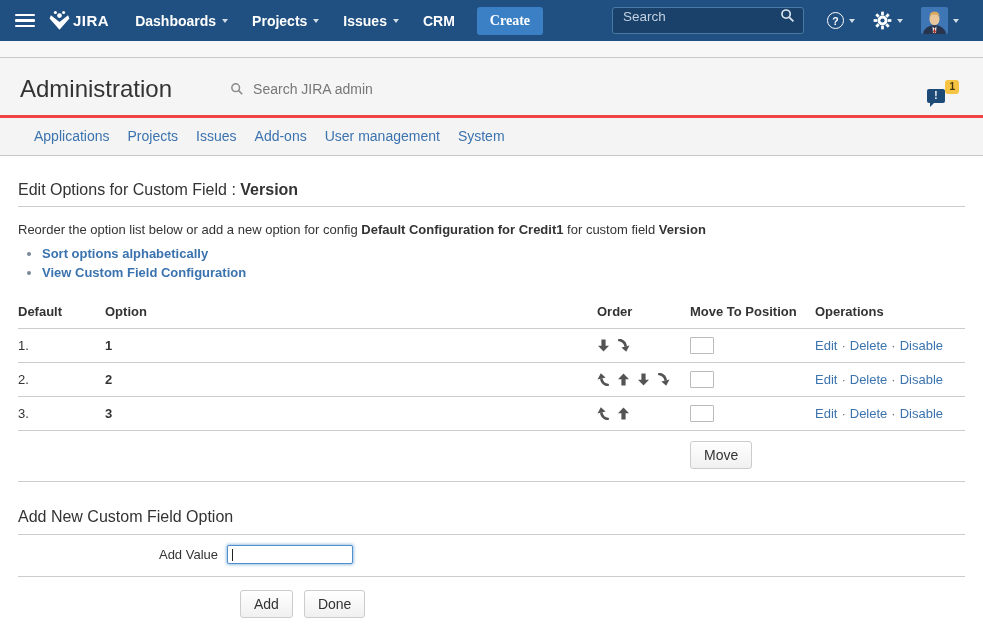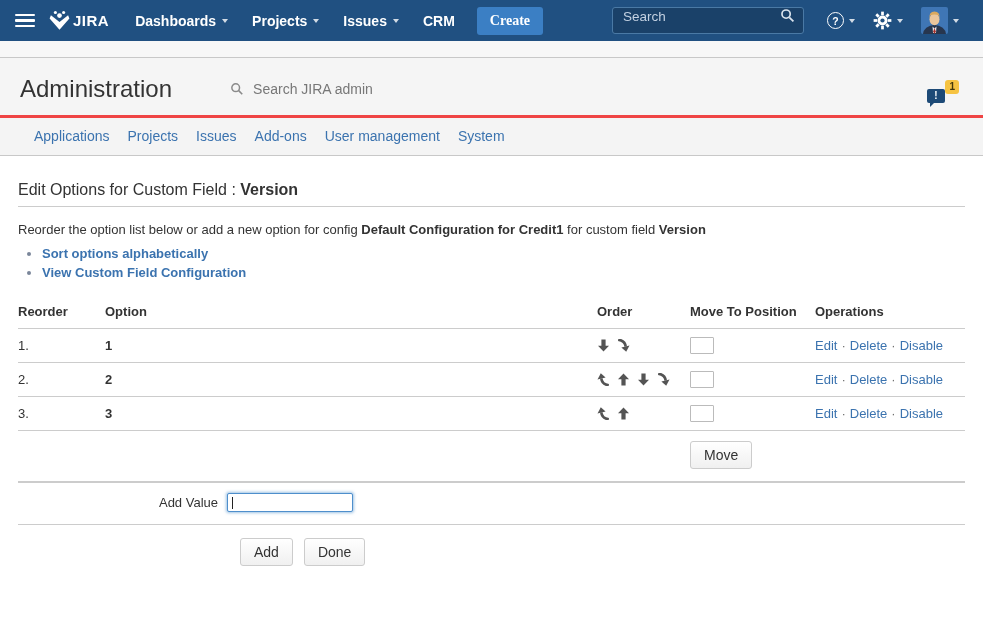--- a/index.html
+++ b/index.html
@@ -199,21 +199,21 @@
   <p class="intro"><span>Reorder the option list below or add a new option for config </span><b>Default Configuration for Credit1</b><span> for custom field </span><b>Version</b></p>
 
   <ul class="action-links">
       <li><a>Sort options alphabetically</a></li>
       <li><a>View Custom Field Configuration</a></li>
     </ul>
 
   <table class="options">
     <thead>
         <tr>
-          <th class="c-pos">Reorder</th>
+          <th class="c-pos">Default</th>
           <th class="c-opt">Option</th>
           <th class="c-ord">Order</th>
           <th class="c-mtp">Move To Position</th>
           <th class="c-ops">Operations</th>
         </tr>
       </thead>
     <tbody>
         <tr>
           <td class="c-pos">1.</td>
           <td class="c-opt"><b>1</b></td>
@@ -291,20 +291,21 @@
         <tr class="move-row">
           <td class="c-pos"></td>
           <td class="c-opt"></td>
           <td class="c-ord"></td>
           <td class="c-mtp"><button class="btn">Move</button></td>
           <td class="c-ops"></td>
         </tr>
       </tbody>
   </table>
 
+  <h3 class="add-heading">Add New Custom Field Option</h3>
   <hr class="rule">
 
   <div class="form-row">
     <label>Add Value</label>
     <span class="add-input-wrap">
       <input class="add-input" type="text" value="" style="">
       <span class="fake-caret"></span>
     </span>
   </div>
   <hr class="rule">

